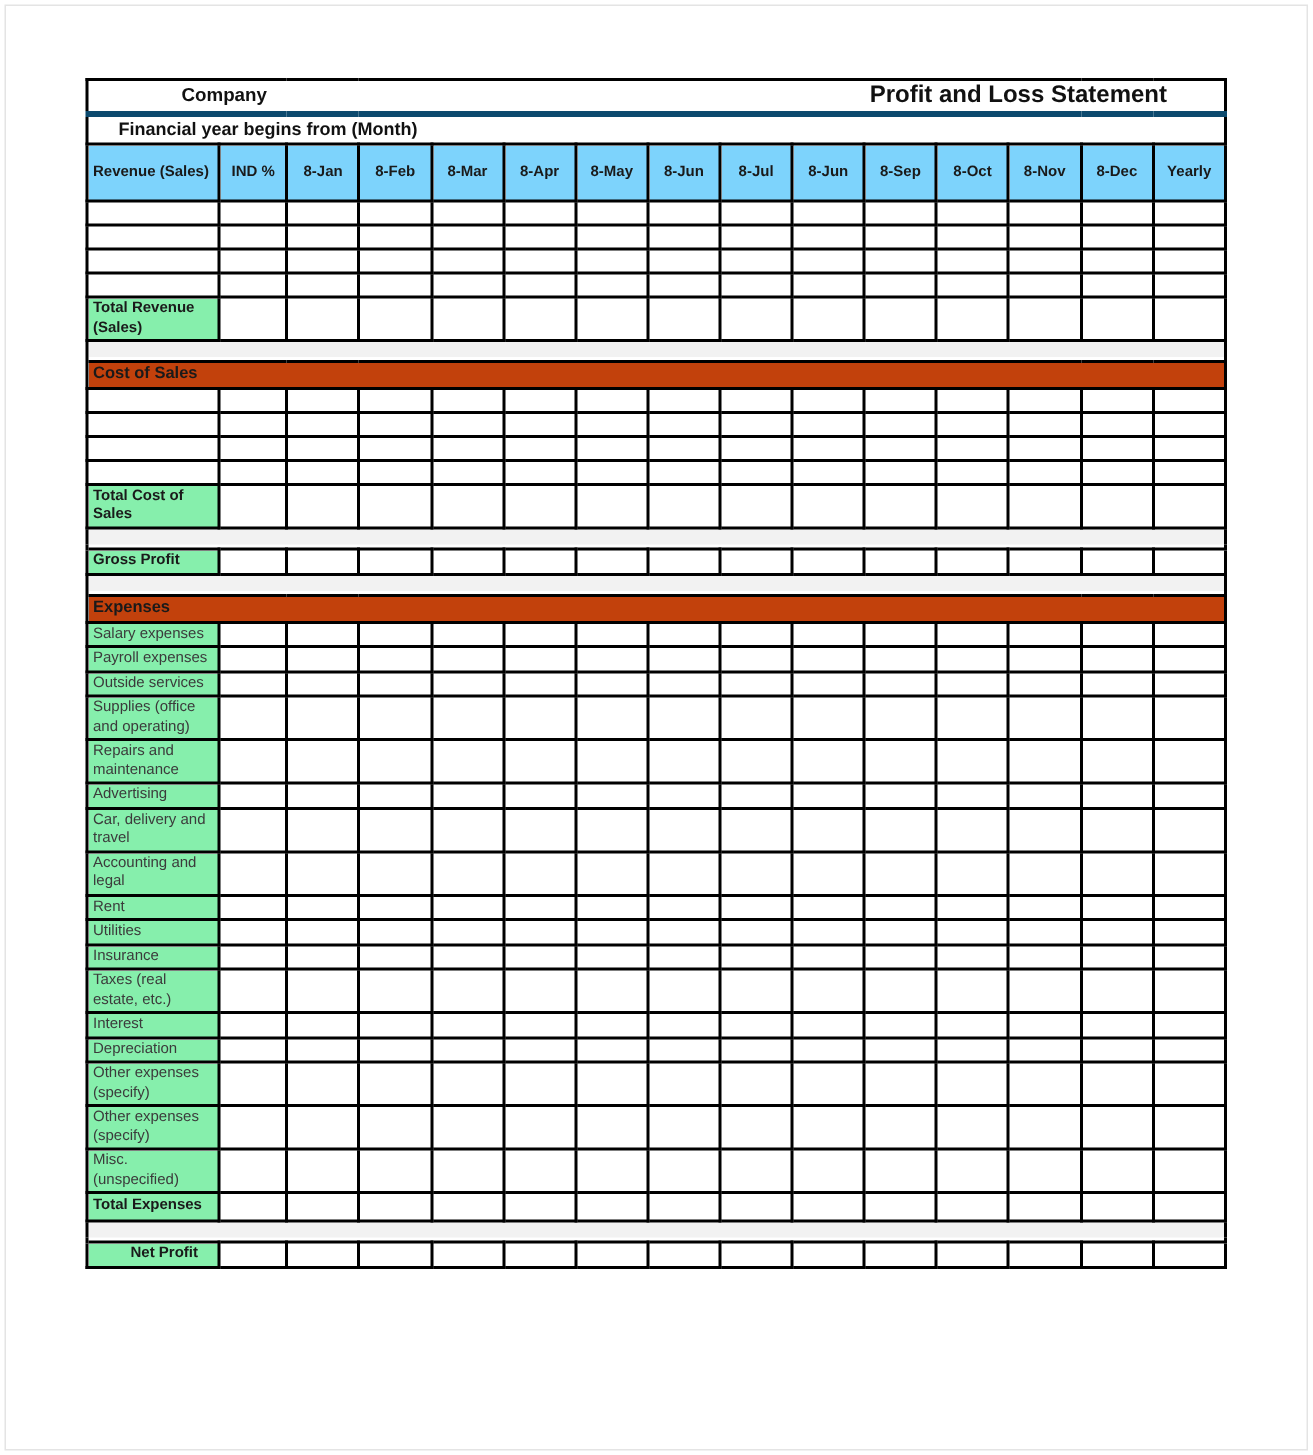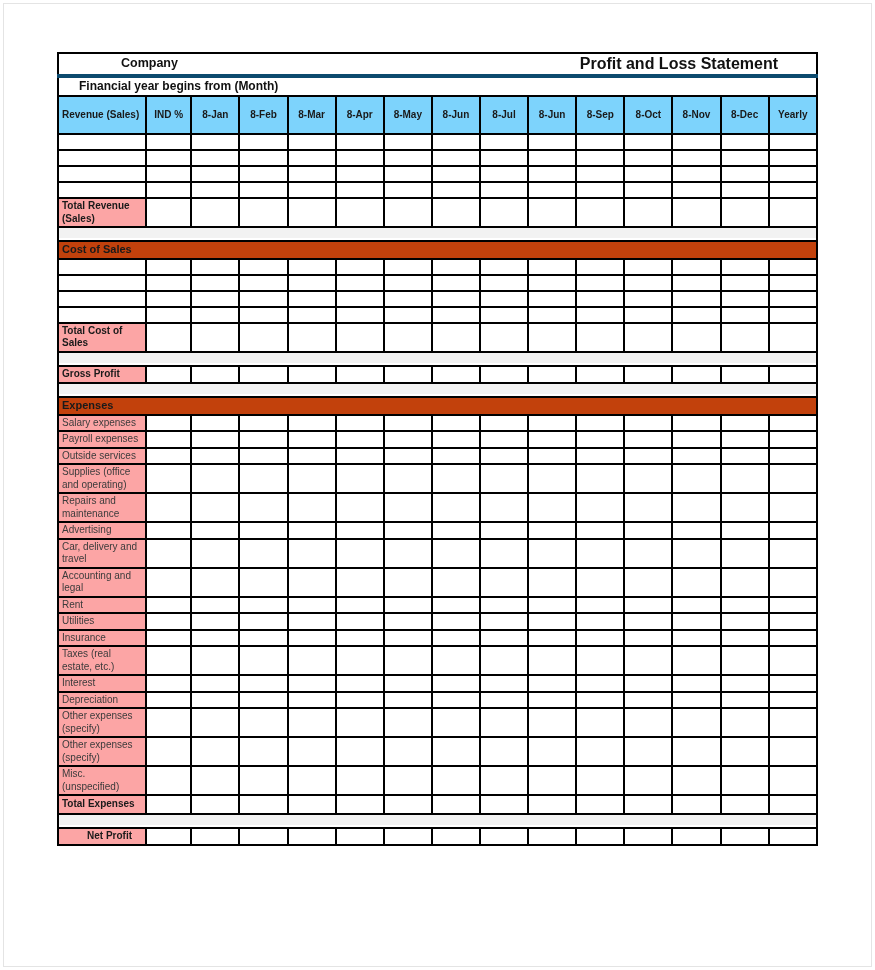--- a/index.html
+++ b/index.html
@@ -63,21 +63,21 @@
 
   
   tr.head td {
     background: #7dd3fc; height: 38px;
     font-weight: bold; font-size: 10px; color: #1a1a1a;
     text-align: center;
   }
   tr.head td.hlabel { text-align: left; }
 
   
-  td.label { background: #fca5a5; }
+  td.label { background: #86efac; }
   td.label.white { background: #fff; }
   td.cell  { background: #fff; }
   td.bold  { font-weight: bold; color: #1a1a1a; }
 
   tr.blank td    { height: 16px; }
   tr.total td    { height: 15px; }
   tr.gross td    { height: 17px; }
   tr.exp td      { height: 16px; }
   tr.misc td     { height: 22px; }
   tr.exptotal td { height: 19px; }

